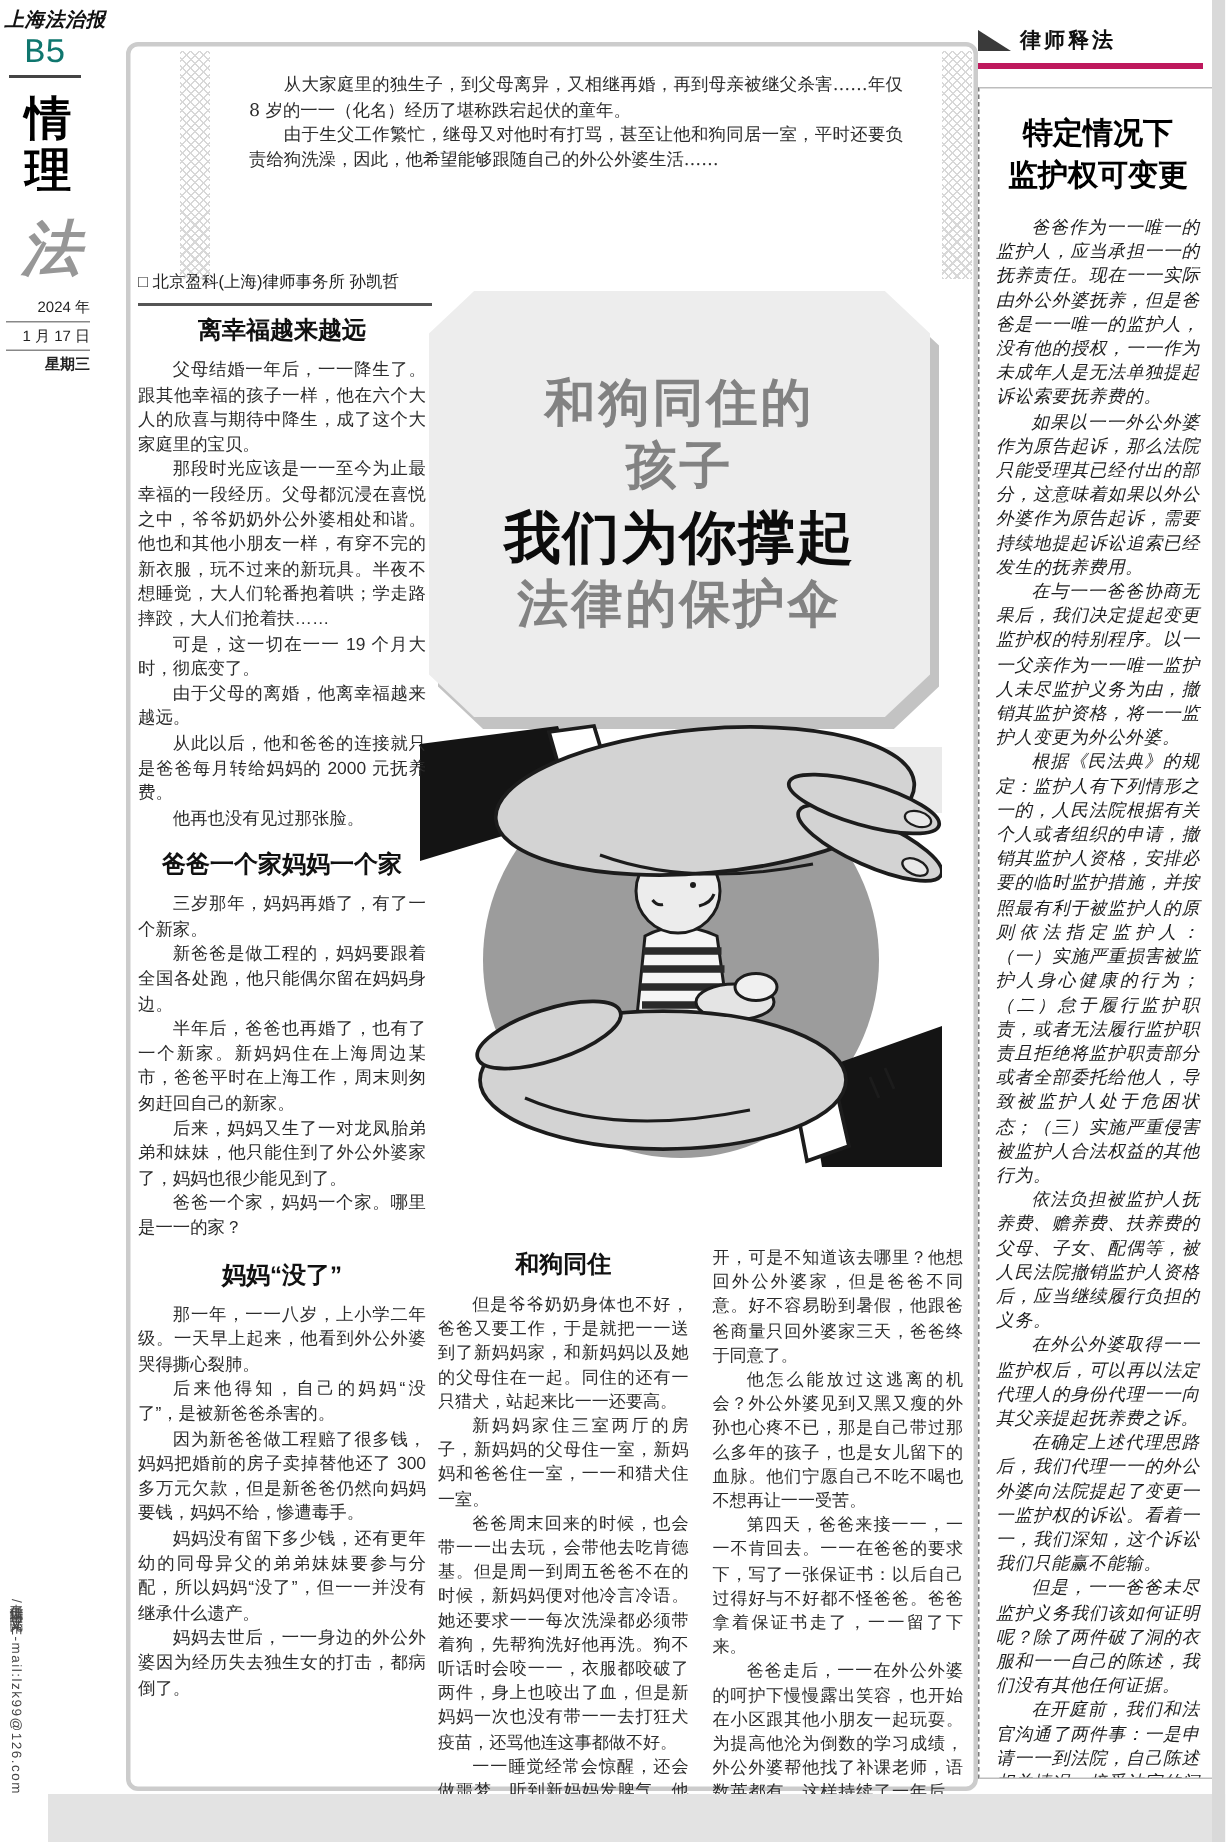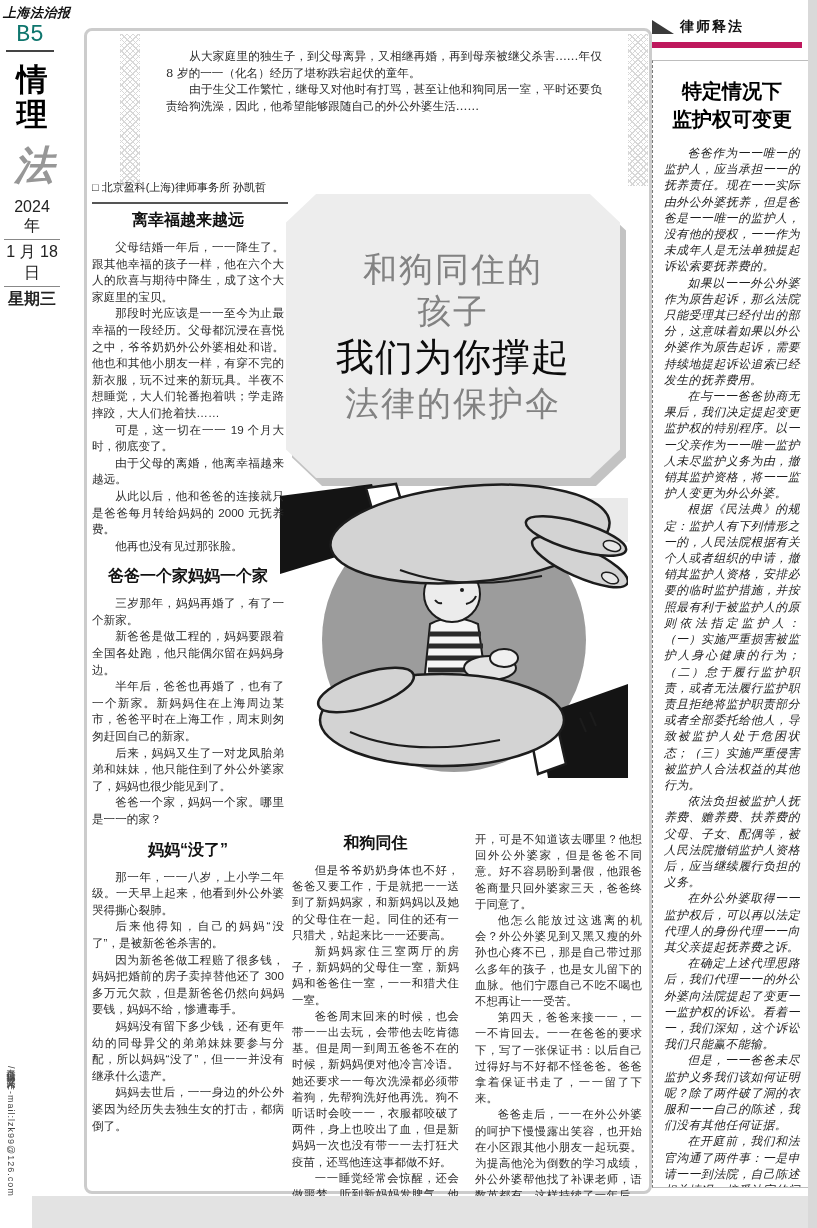--- a/index.html
+++ b/index.html
@@ -9,21 +9,21 @@
   
   .masthead{position:absolute;left:0;top:0;width:80px;height:1228px;}
   .paper-logo{position:absolute;left:3px;top:4px;width:74px;font-family:"DejaVu Serif",serif;
       font-style:italic;font-weight:bold;font-size:13px;letter-spacing:0.5px;color:#111;}
   .page-no{position:absolute;left:6px;top:22px;width:48px;text-align:center;
       font-family:Liberation Mono, monospace;font-size:23px;color:#0f766e;border-bottom:2px solid #444;padding-bottom:2px;}
   .section-chars{position:absolute;left:10px;top:62px;width:44px;text-align:center;
       font-family:"DejaVu Serif",serif;font-weight:bold;font-size:31px;line-height:1.12;color:#000;}
   .section-fa{position:absolute;left:12px;top:138px;width:44px;text-align:center;
       font-family:"DejaVu Serif",serif;font-style:italic;font-weight:bold;font-size:40px;color:#979797;}
-  .date-block{position:absolute;left:4px;top:196px;width:56px;text-align:center;font-size:16px;color:#222;}
+  .date-block{position:absolute;left:4px;top:196px;width:56px;text-align:right;font-size:10px;color:#222;}
   .date-block .d1{padding:2px 0;border-bottom:1px solid #888;}
   .date-block .d2{padding:2px 0;border-bottom:1px solid #888;}
   .date-block .d3{padding:2px 0;font-weight:bold;}
   .editor-vertical{position:absolute;left:4px;top:1062px;height:160px;
       writing-mode:vertical-rl;font-size:9px;color:#444;letter-spacing:1px;}
   .editor-vertical .mail{margin-top:8px;}
 
   
   .main-frame{position:absolute;left:84px;top:28px;width:562px;height:1160px;
       border:3px solid #cccccc;border-radius:8px;}
@@ -42,41 +42,41 @@
   .byline{position:absolute;left:92px;top:180px;width:196px;font-size:11px;color:#222;
       border-bottom:2px solid #555;padding-bottom:7px;}
 
   
   .plate-wrap{position:absolute;left:286px;top:194px;width:340px;height:292px;}
   .plate-shadow{position:absolute;left:6px;top:8px;width:334px;height:284px;background:#c3c3c3;
       clip-path:polygon(9% 0,91% 0,100% 10%,100% 90%,91% 100%,9% 100%,0 90%,0 10%);}
   .plate{position:absolute;left:0;top:0;width:334px;height:284px;background:#ededed;
       clip-path:polygon(9% 0,91% 0,100% 10%,100% 90%,91% 100%,9% 100%,0 90%,0 10%);
       display:flex;flex-direction:column;justify-content:center;align-items:center;
-      font-family:"DejaVu Serif",serif;font-weight:normal;text-align:left;}
+      font-family:"DejaVu Serif",serif;font-weight:bold;text-align:left;}
   .hl-gray{font-size:34px;color:#828282;line-height:1.25;letter-spacing:2px;}
   .hl-black{font-size:38px;color:#0c0c0c;line-height:1.3;letter-spacing:1px;}
 
   
   .illustration{position:absolute;left:280px;top:482px;width:348px;height:302px;}
 
   
   .col1{position:absolute;left:92px;top:206px;width:192px;height:978px;overflow:hidden;}
   .colD{position:absolute;left:292px;top:788px;width:350px;height:398px;overflow:hidden;
       column-count:2;column-gap:16px;column-fill:auto;margin-top:43px;}
   .sec-head{text-align:center;font-weight:bold;font-size:16px;color:#111;margin:12px 0 8px 0;
       font-family:"Liberation Sans",sans-serif;}
   .col1 .sec-head:first-child{margin-top:4px;}
   .colD .sec-head{margin-top:2px;}
   .para{margin:0;font-size:11.6px;line-height:16.6px;text-align:justify;text-indent:2em;color:#2c2c2c;}
   .colD .para{font-size:11.4px;line-height:16.2px;}
 
   
   .sidebar{position:absolute;left:652px;top:18px;width:158px;height:1208px;}
-  .sb-header{display:flex;align-items:center;gap:6px;border-bottom:6px solid #be185d;
+  .sb-header{display:flex;align-items:center;gap:6px;border-bottom:4px solid #be185d;
       padding-bottom:6px;width:150px;}
   .flag-icon{width:0;height:0;border-left:22px solid #3a3a3a;border-top:14px solid transparent;}
   .sb-header-label{font-weight:bold;font-size:14px;color:#111;letter-spacing:2px;}
   .sb-box{margin-top:12px;height:1128px;border:1px solid #bdbdbd;border-left:1px dashed #777;
       padding:16px 9px 10px 11px;overflow:hidden;box-sizing:border-box;background:#fff;}
   .sb-title{text-align:center;font-weight:bold;font-size:20px;line-height:1.4;color:#000;
       margin-bottom:12px;font-family:"Liberation Sans",sans-serif;}
   .sb-box .para{font-family:"DejaVu Serif",serif;font-style:italic;font-size:11.8px;
       line-height:16.2px;color:#1d1d1d;letter-spacing:0.5px;}
 
@@ -92,21 +92,21 @@
   <div class="masthead">
     <div class="paper-logo">上海法治报</div>
     <div class="page-no">B5</div>
     <div class="section-chars">
       <div>情</div>
       <div>理</div>
     </div>
     <div class="section-fa">法</div>
     <div class="date-block">
       <div class="d1">2024 年</div>
-      <div class="d2">1 月 18 日</div>
+      <div class="d2">1 月 17 日</div>
       <div class="d3">星期三</div>
     </div>
     <div class="editor-vertical">
       <span>责任编辑/陈文光</span>
       <span class="mail">E-mail:lzk99@126.com</span>
     </div>
   </div>
 
   <div class="main-frame"></div>
 

